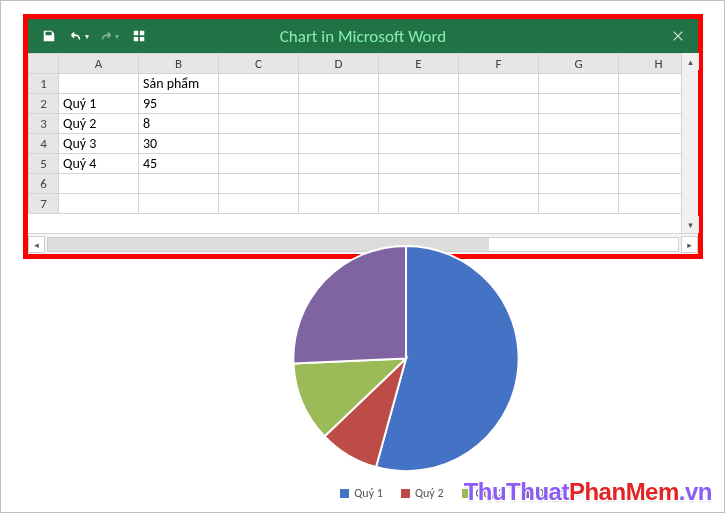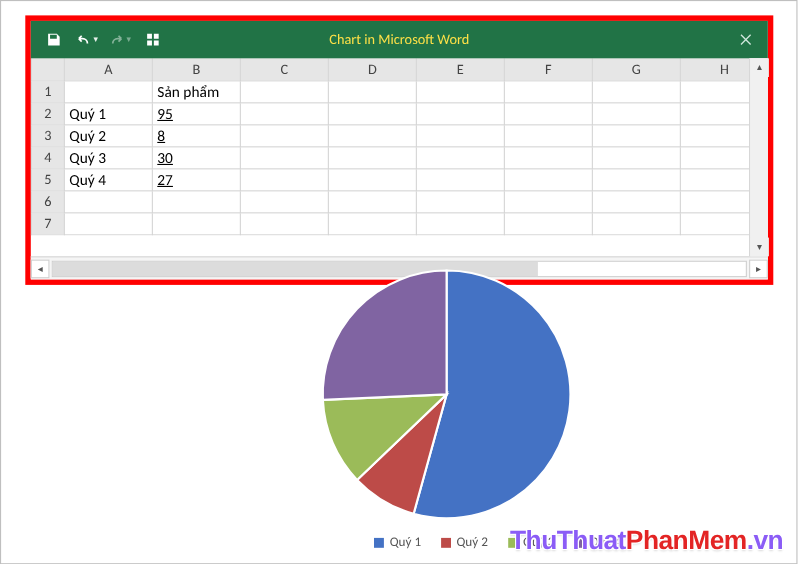--- a/index.html
+++ b/index.html
@@ -31,22 +31,22 @@
   .qat-btn {
     width: 26px; height: 26px;
     display: flex; align-items: center; justify-content: center;
     color: #fff;
   }
   .qat-btn.disabled { opacity: .45; }
   .icon { width: 14px; height: 14px; }
   .drop { font-size: 8px; margin-left: 2px; opacity: .9; }
   .titlebar-title {
     position: absolute; left: 0; right: 0;
-    text-align: center; font-size: 13px; font-weight: 400;
-    color: #fde047;
+    text-align: center; font-size: 17px; font-weight: 400;
+    color: #86efac;
     pointer-events: none;
   }
   .close-btn {
     margin-left: auto; width: 40px; height: 34px;
     display: flex; align-items: center; justify-content: center;
     color: #cfe6db;
   }
   .sheet-wrap { display: flex; flex-direction: column; height: calc(100% - 34px); }
   .grid-area { flex: 1; overflow: hidden; display: flex; flex-direction: column; }
   table.grid {
@@ -65,21 +65,21 @@
   }
   .grid .row-hdr, .grid .col-hdr, .grid .corner {
     background: #e6e6e6;
     text-align: center;
     font-weight: 400;
     color: #444;
     font-size: 13px;
   }
   .grid .row-hdr { width: 30px; }
   .col-w { width: 80px; }
-  .num { text-align: right; text-decoration: underline; }
+  .num { text-align: right; }
   .vscroll {
     width: 17px;
     background: #f0f0f0;
     border-left: 1px solid #d4d4d4;
     position: absolute;
     right: 0; top: 34px; bottom: 21px;
     display: flex; flex-direction: column;
   }
   .vscroll .arrow, .hscroll .arrow {
     height: 17px; width: 17px;
@@ -244,21 +244,21 @@
                 <td></td>
                   <td></td>
                 <td></td>
                   <td></td>
                 <td></td>
                   <td></td>
               </tr>
               <tr>
                 <th class="row-hdr">5</th>
                 <td>Quý 4</td>
-                <td class="num">27</td>
+                <td class="num">45</td>
                 <td></td>
                   <td></td>
                 <td></td>
                   <td></td>
                 <td></td>
                   <td></td>
               </tr>
               <tr>
                 <th class="row-hdr">6</th>
                 <td></td>

